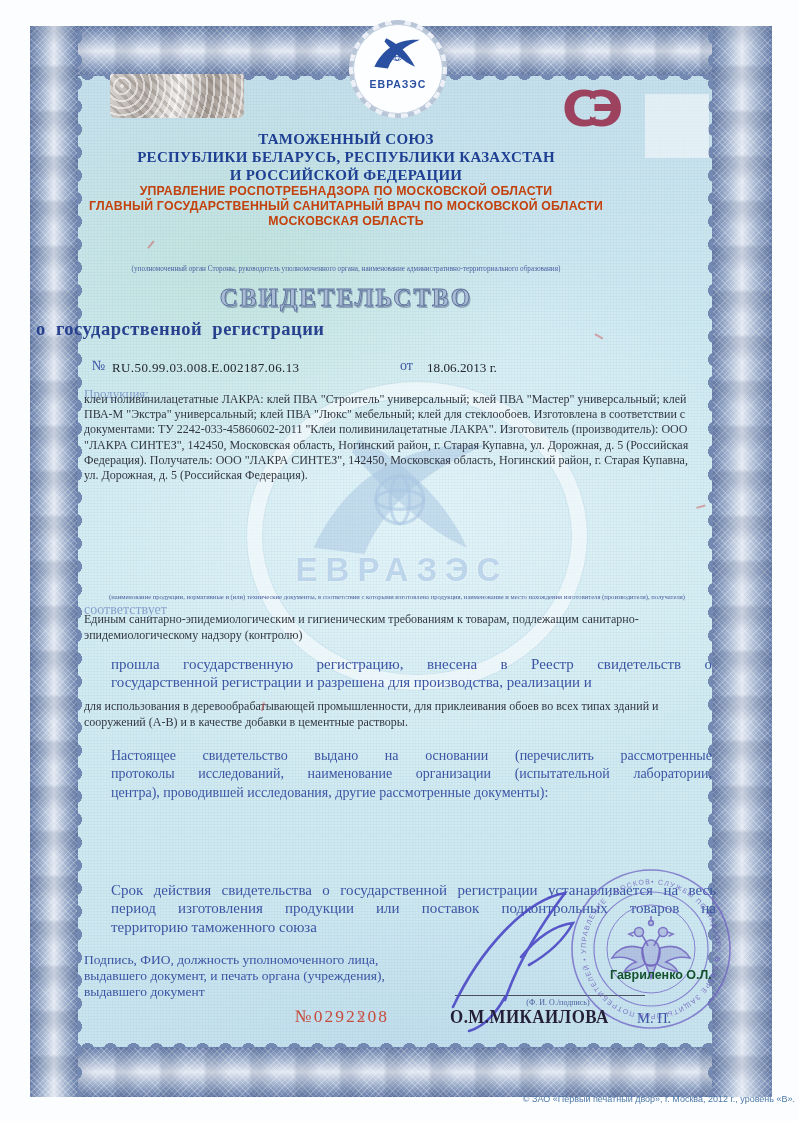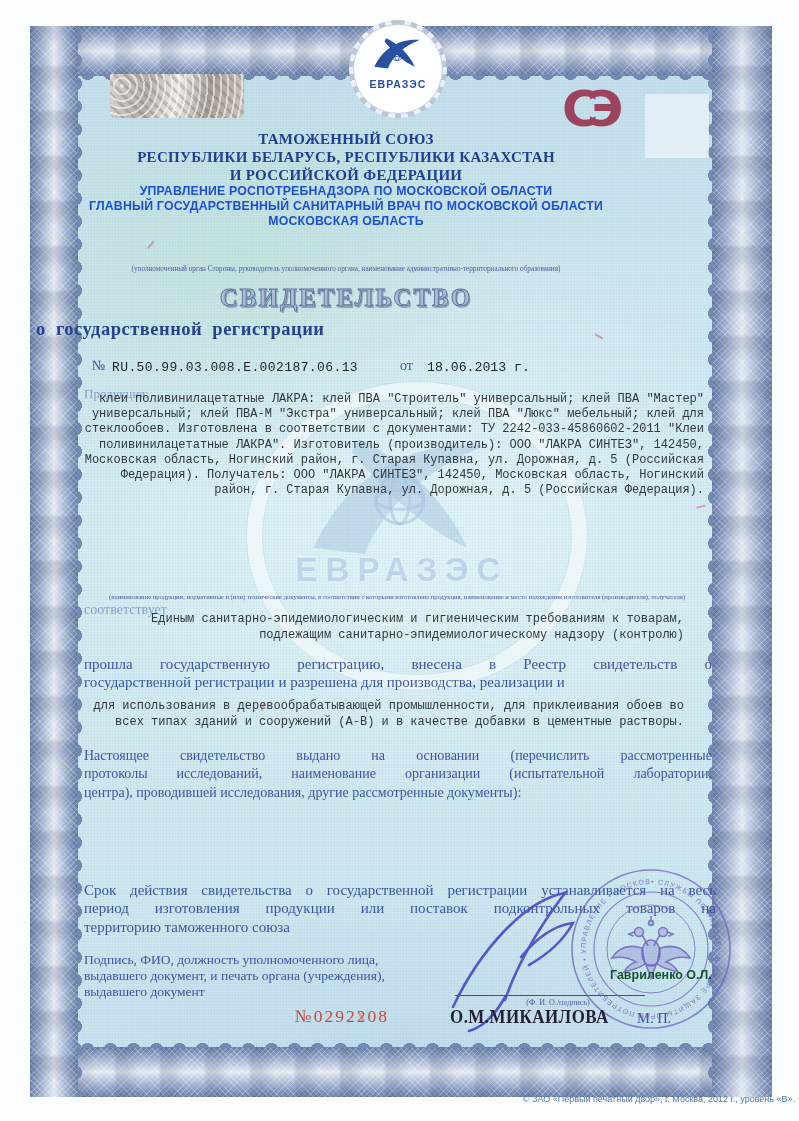--- a/index.html
+++ b/index.html
@@ -75,34 +75,34 @@
     font-family:"DejaVu Sans",sans-serif;font-weight:bold;font-size:50px;line-height:46px;
     color:#993250;opacity:.9;}
   .se-mark span+span{margin-left:-12px;}
   .ghost-box{position:absolute;left:645px;top:94px;width:64px;height:64px;z-index:3;
     background:rgba(250,252,254,.55);}
   
   .abs{position:absolute;z-index:5;}
   .hdr{left:36px;top:130px;width:620px;text-align:center;}
   .union{font-family:"Liberation Serif",serif;font-weight:bold;font-size:15px;line-height:18px;
     color:#1e3f92;letter-spacing:.3px;}
-  .authority{font-size:12.3px;line-height:15px;color:#1d4ed8;font-weight:600;letter-spacing:.2px;}
+  .authority{font-size:12.3px;line-height:15px;color:#c2410c;font-weight:600;letter-spacing:.2px;}
   .caption{font-family:"Liberation Serif",serif;color:#4a5f9f;}
   .cap1{left:36px;top:265px;width:620px;text-align:center;font-size:7.2px;}
   .cap2{left:84px;top:593px;width:626px;text-align:center;font-size:6.6px;}
   .big-title{left:36px;top:284px;width:620px;text-align:center;
     font-family:"Liberation Serif",serif;font-weight:bold;font-size:25px;letter-spacing:2px;
     color:#a9bcd4;-webkit-text-stroke:.9px #5e729b;text-shadow:1.5px 1.5px 0 rgba(70,90,130,.45);}
   .sub-title{left:36px;top:319px;width:620px;text-align:left;
     font-family:"Liberation Serif",serif;font-weight:bold;font-size:18.5px;color:#27418f;
     letter-spacing:.5px;word-spacing:5px;}
   .serif-blue{font-family:"Liberation Serif",serif;color:#3b55a4;}
-  .typed{font-family:Liberation Mono, monospace;color:#323742;text-align:right;}
+  .typed{font-family:Liberation Serif, serif;color:#323742;}
   .faint{opacity:.5;}
-  .jlines div{text-align:justify;text-align-last:justify;}
+  .jlines div{text-align:justify;text-align-last:justify;margin-left:27px;}
   .jlines div:last-child{text-align-last:left;}
   .reg-no{left:92px;top:358px;font-size:14px;}
   .reg-num{left:112px;top:360px;font-size:13px;letter-spacing:.4px;color:#23262e;}
   .reg-from{left:400px;top:358px;font-size:14px;}
   .reg-date{left:427px;top:360px;font-size:13.2px;color:#23262e;}
   .prod-label{left:84px;top:386px;font-size:13px;}
   .prod-text{left:84px;top:392px;width:620px;font-size:12px;line-height:15.2px;}
   .conf-label{left:84px;top:602px;font-size:14px;}
   .conf-text{left:84px;top:611px;width:600px;font-size:12px;line-height:16px;}
   .reg-par{left:84px;top:655px;width:628px;font-size:15px;line-height:18.3px;}

